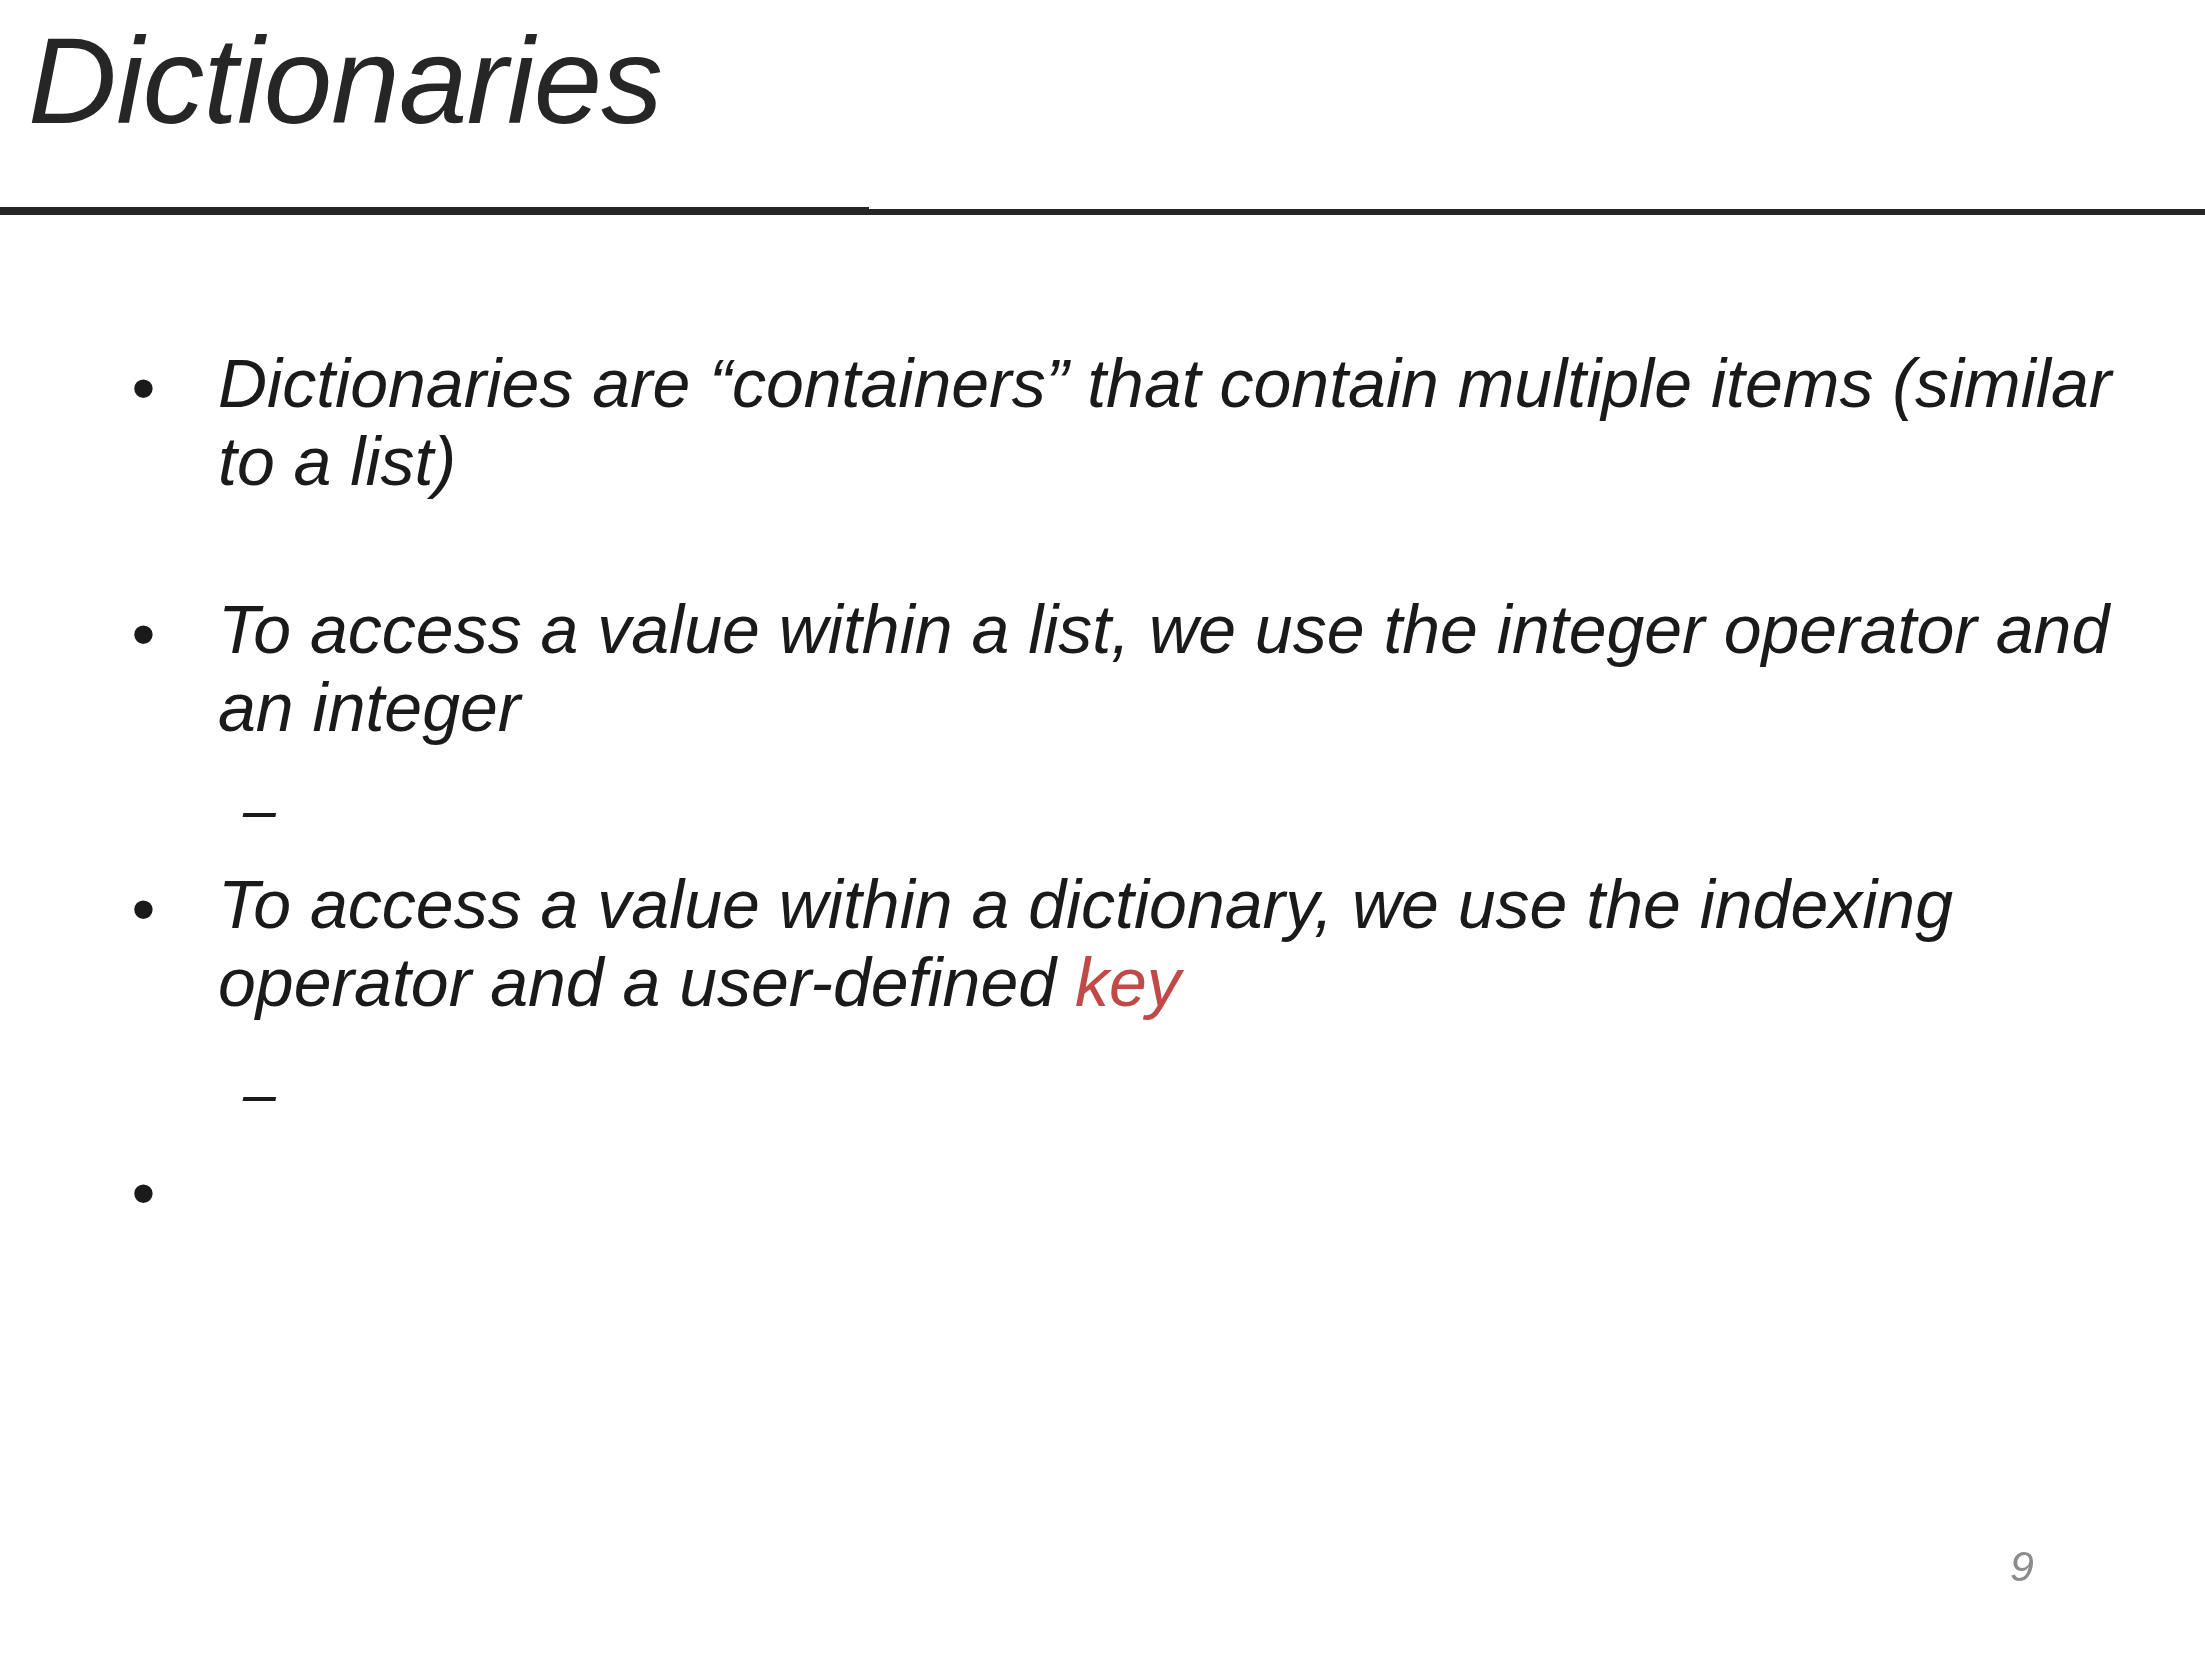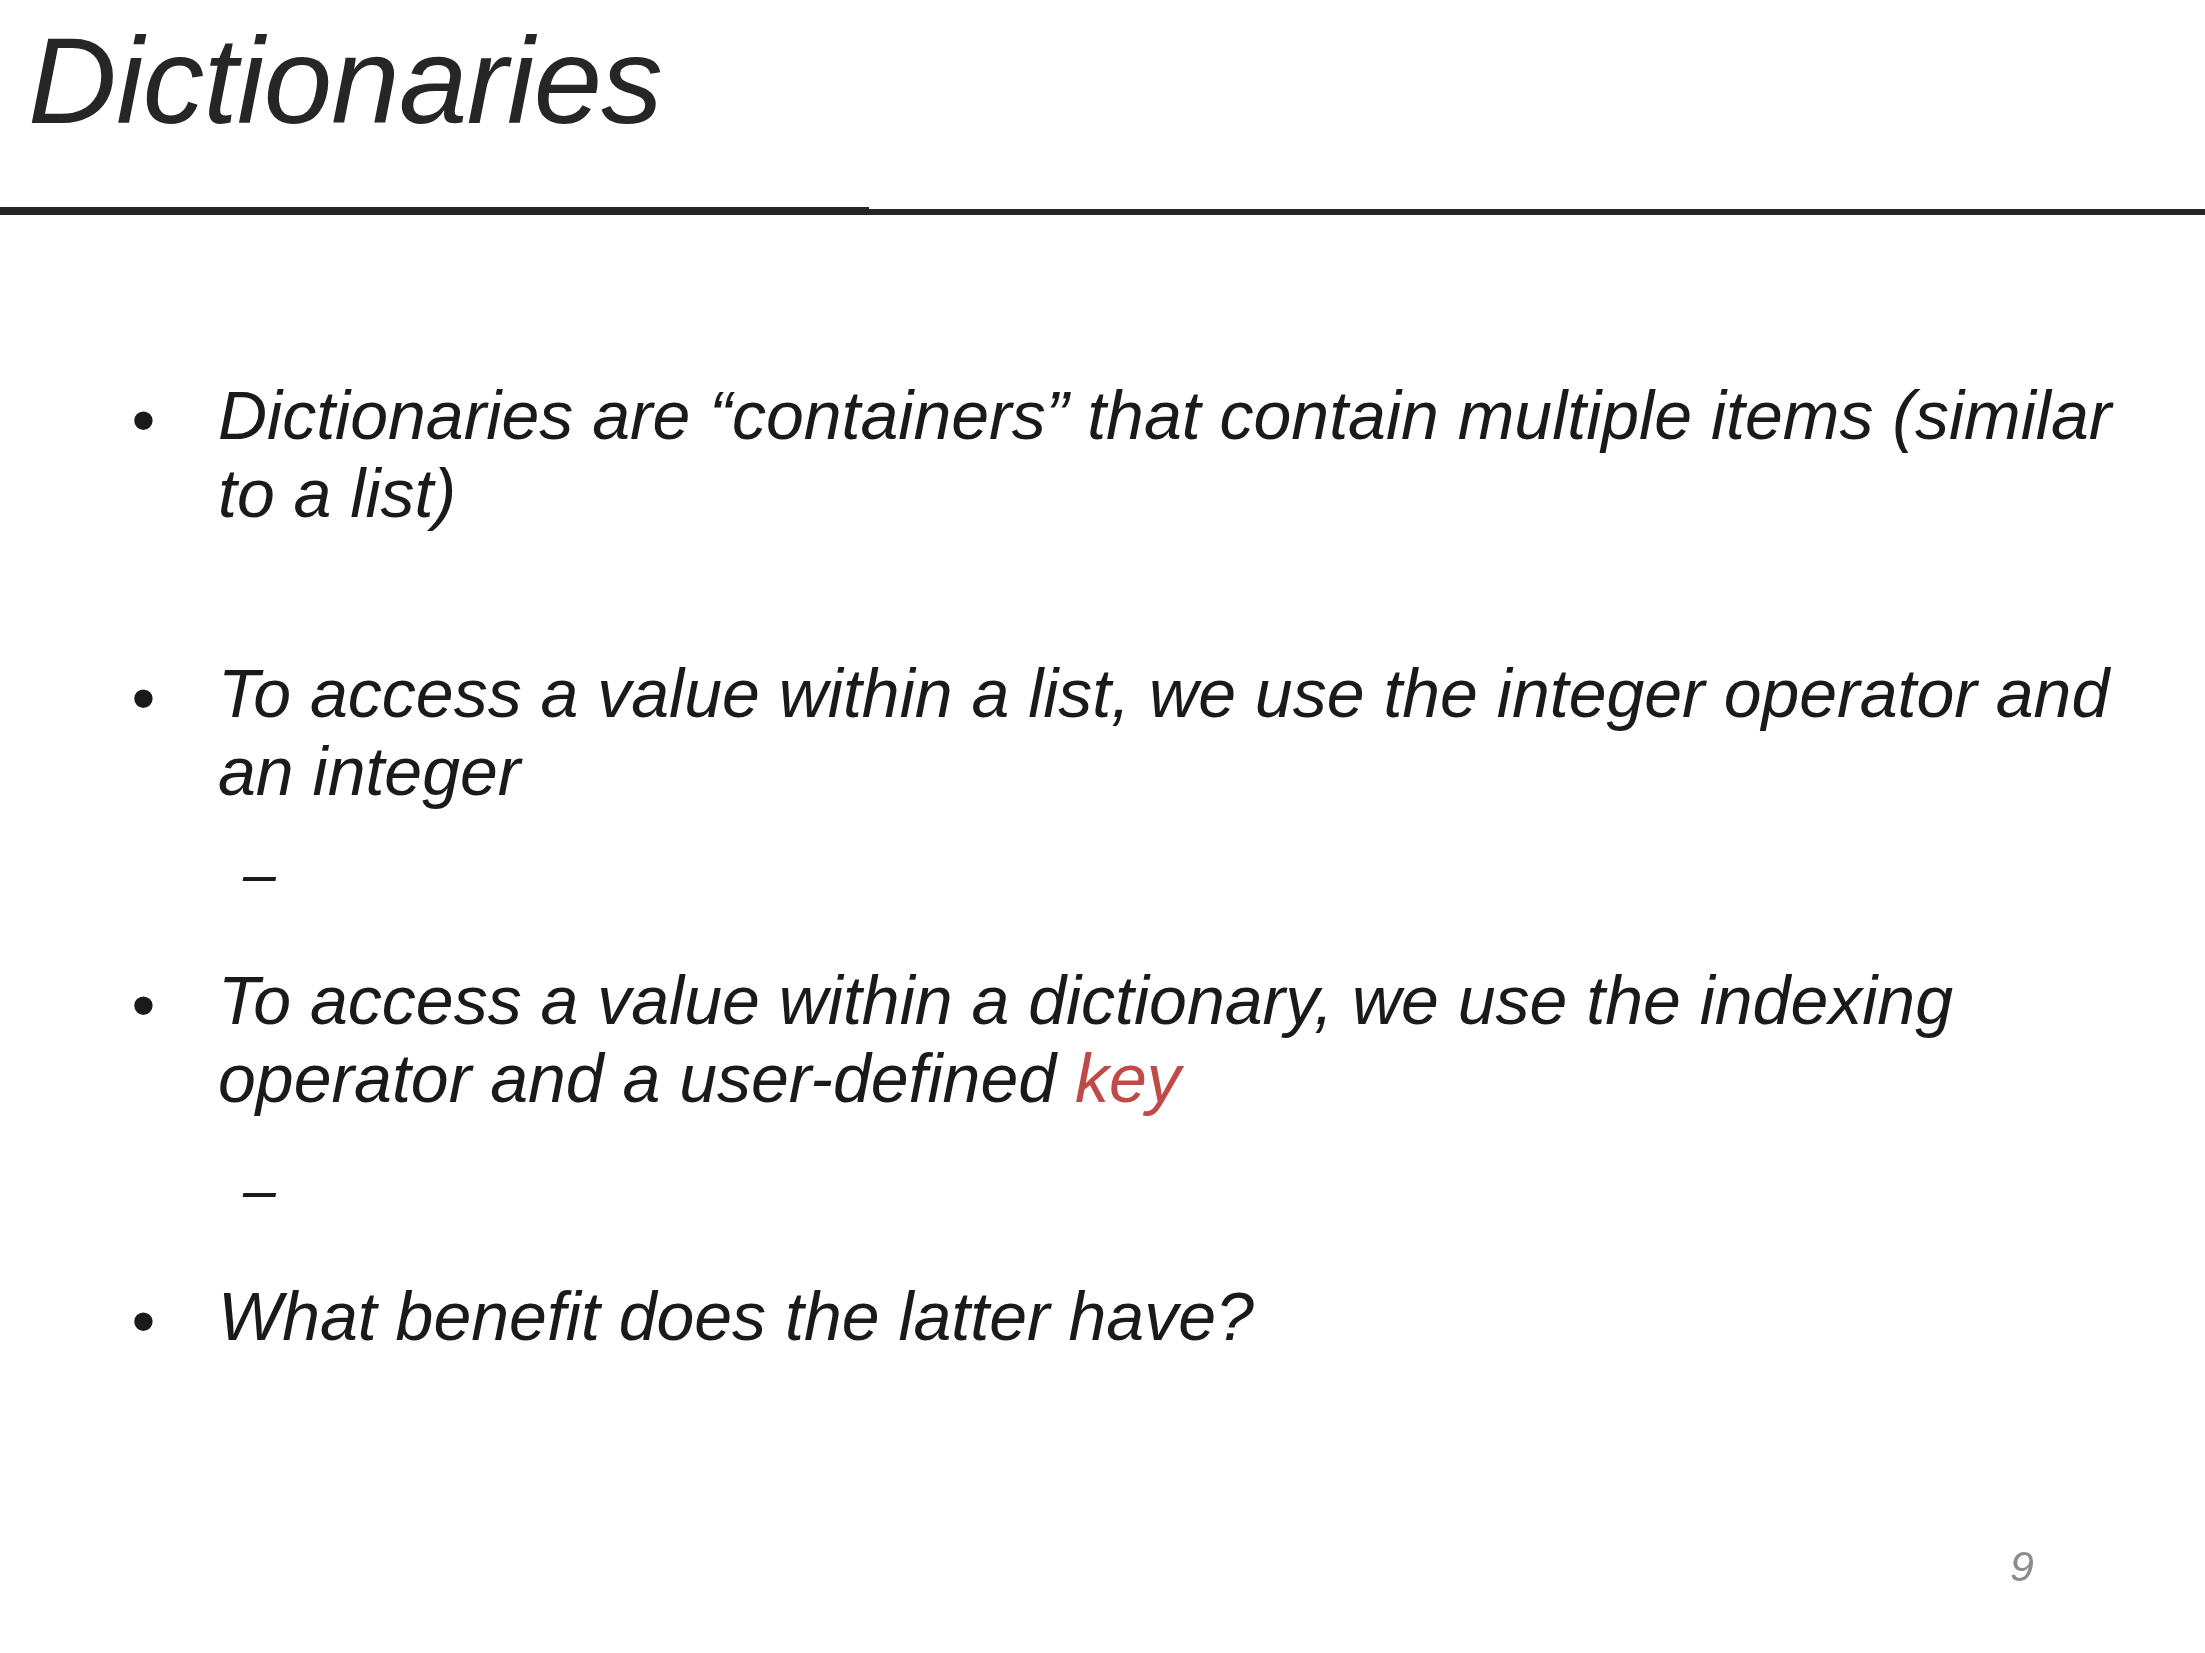--- a/index.html
+++ b/index.html
@@ -77,21 +77,20 @@
   .bullet .dot {
     position: absolute;
     left: 131px;
     top: 0.06em;
     font-size: 68px;
     line-height: 1.14;
     color: #1a1a1a;
   }
   .bullet .txt {
     display: block;
-    margin-top: 32px;
   }
 
   .subbullet {
     position: relative;
     padding-left: 316px;
     color: #1a1a1a;
     font-family: "Liberation Mono", monospace;
     font-size: 59px;
     line-height: 1.2;
   }
@@ -167,21 +166,20 @@
     <div class="gap-md"></div>
 
     <div class="subbullet">
       <span class="dash">–</span>
     </div>
 
     <div class="gap-lg"></div>
 
     <div class="bullet">
       <span class="dot">•</span>
-      <span class="txt">What benefit does the latter have?</span>
     </div>
 
   </div>
 
   <div class="page-number">9</div>
 
 </div>
 
 
 </body></html>

